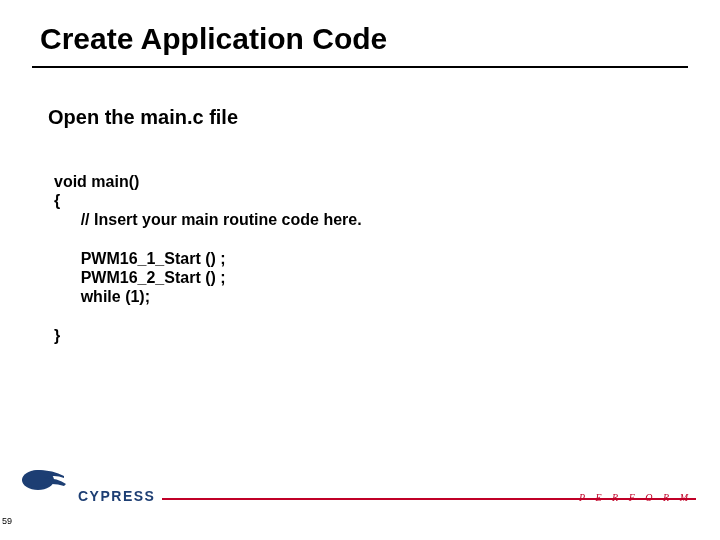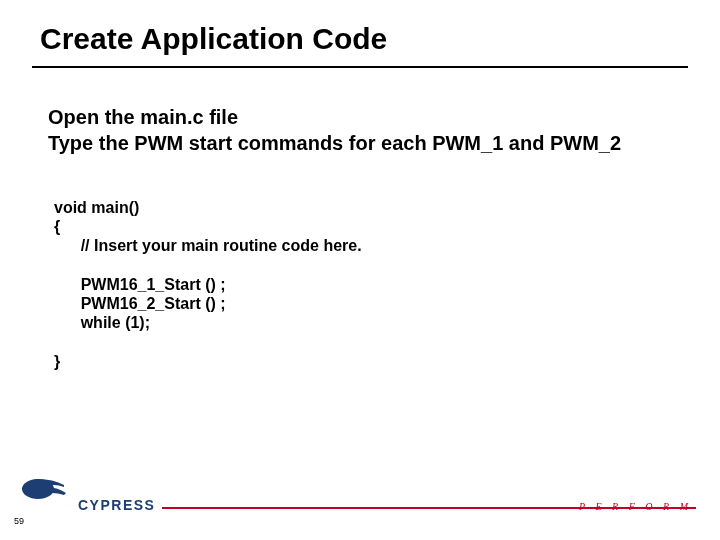--- a/index.html
+++ b/index.html
@@ -42,21 +42,21 @@
     font-weight: bold;
     color: #000;
     line-height: 1.2;
     white-space: pre;
     font-family: Arial, Helvetica, sans-serif;
   }
   .footer {
     position: absolute;
     left: 0;
     right: 0;
-    bottom: 11px;
+    bottom: 20px;
     height: 56px;
   }
   .footer-rule {
     position: absolute;
     left: 162px;
     right: 24px;
     top: 26px;
     border: 0;
     border-top: 2px solid #C00027;
   }
@@ -86,37 +86,36 @@
     top: 28px;
     font-family: 'Times New Roman', serif;
     font-style: italic;
     font-size: 10px;
     letter-spacing: 4px;
     color: #C00027;
     text-align: right;
   }
   .page-num {
     position: absolute;
-    left: 14px;
+    left: 2px;
     bottom: 14px;
     font-size: 9px;
     color: #000;
   }
 </style>
 </head>
 <body>
 
 <div class="title-area">
   <h1>Create Application Code</h1>
 </div>
 <hr class="title-rule">
 
 <div class="body-area">
   <div class="instr">Open the main.c file</div>
-  <div class="instr">Type the PWM start commands for each PWM_1 and PWM_2</div>
 
   <div class="code-block"><span>void main()</span>
 <span>{</span>
 <span>      // Insert your main routine code here.</span>
 <span></span>
 <span>      PWM16_1_Start () ;</span>
 <span>      PWM16_2_Start () ;</span>
 <span>      while (1);</span>
 <span></span>
 <span>}</span></div>

